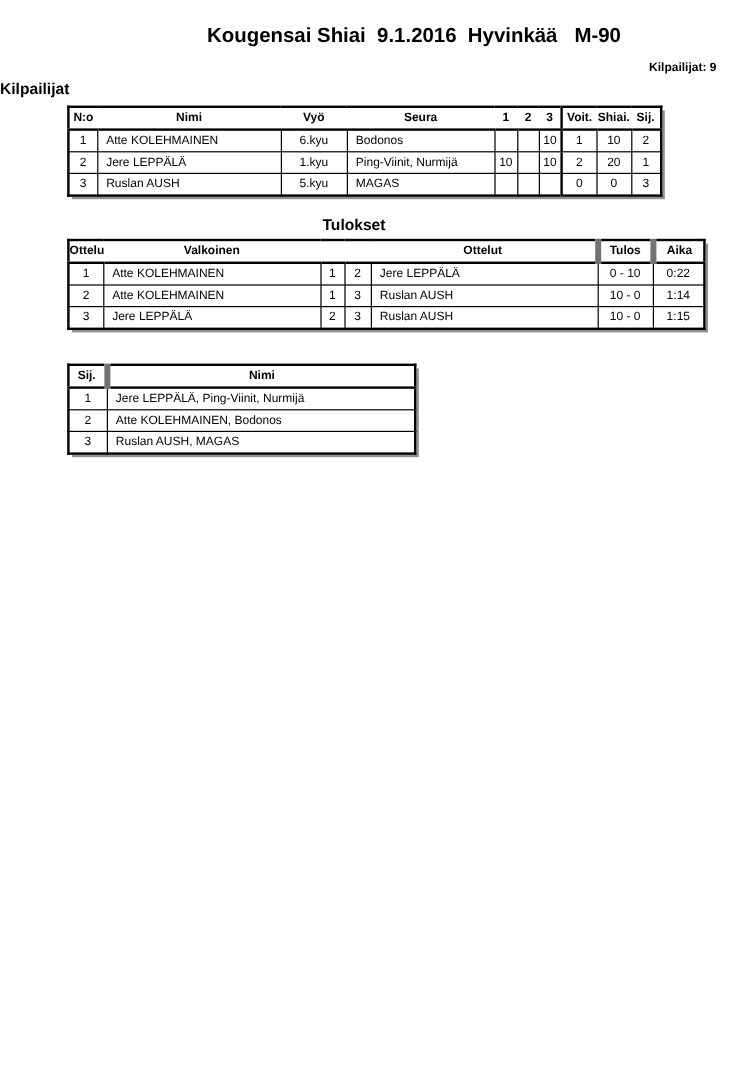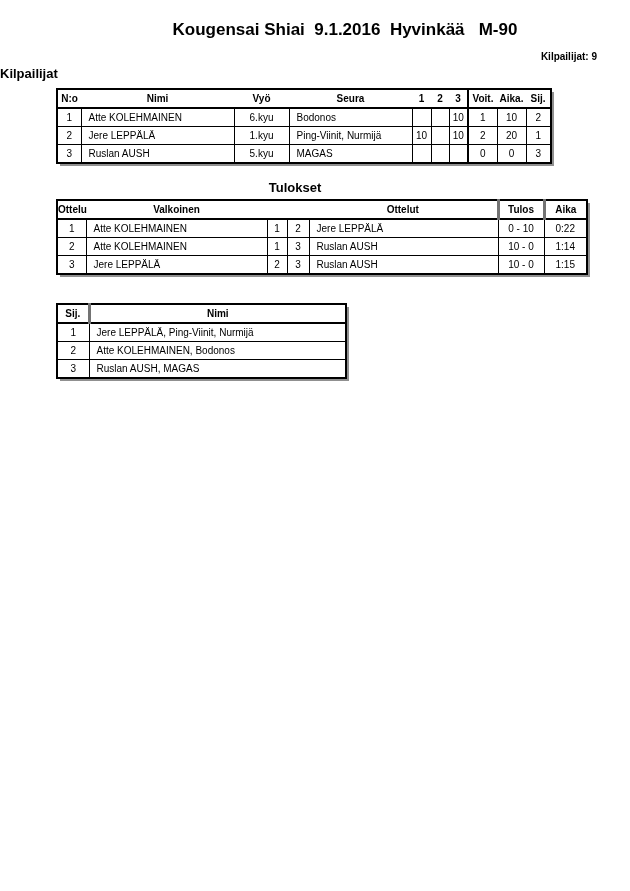--- a/index.html
+++ b/index.html
@@ -36,21 +36,21 @@
   th {
     font-weight:bold; border:0 solid #000; border-bottom:2px solid #000;
     padding:0; height:17px; text-align:center; white-space:nowrap; overflow:visible;
   }
   td {
     border:1px solid #000; padding:0 2px; height:17px;
     text-align:center; white-space:nowrap; overflow:hidden; vertical-align:middle;
   }
   td.l { text-align:left; padding-left:7px; }
   .t1 th.voit, .t1 td.voit { border-left:2px solid #000; }
-  .t2 th.bl, .t3 th.bl { border-left:3px solid #737373; }
+  .t2 th.bl, .t3 th.bl { border-left:5px solid #737373; }
 </style>
 </head>
 <body>
 
 <div class="page">
 
   <div class="title">Kougensai Shiai  9.1.2016  Hyvinkää   M-90</div>
   <div class="participants">Kilpailijat: 9</div>
 
   <div class="heading h-kilpailijat">Kilpailijat</div>
@@ -70,21 +70,21 @@
     <thead>
       <tr>
         <th>N:o</th>
         <th>Nimi</th>
         <th>Vyö</th>
         <th>Seura</th>
         <th>1</th>
         <th>2</th>
         <th>3</th>
         <th class="voit">Voit.</th>
-        <th>Aika.</th>
+        <th>Shiai.</th>
         <th>Sij.</th>
       </tr>
     </thead>
     <tbody>
       <tr>
         <td>1</td>
         <td class="l">Atte KOLEHMAINEN</td>
         <td>6.kyu</td>
         <td class="l">Bodonos</td>
         <td></td>

